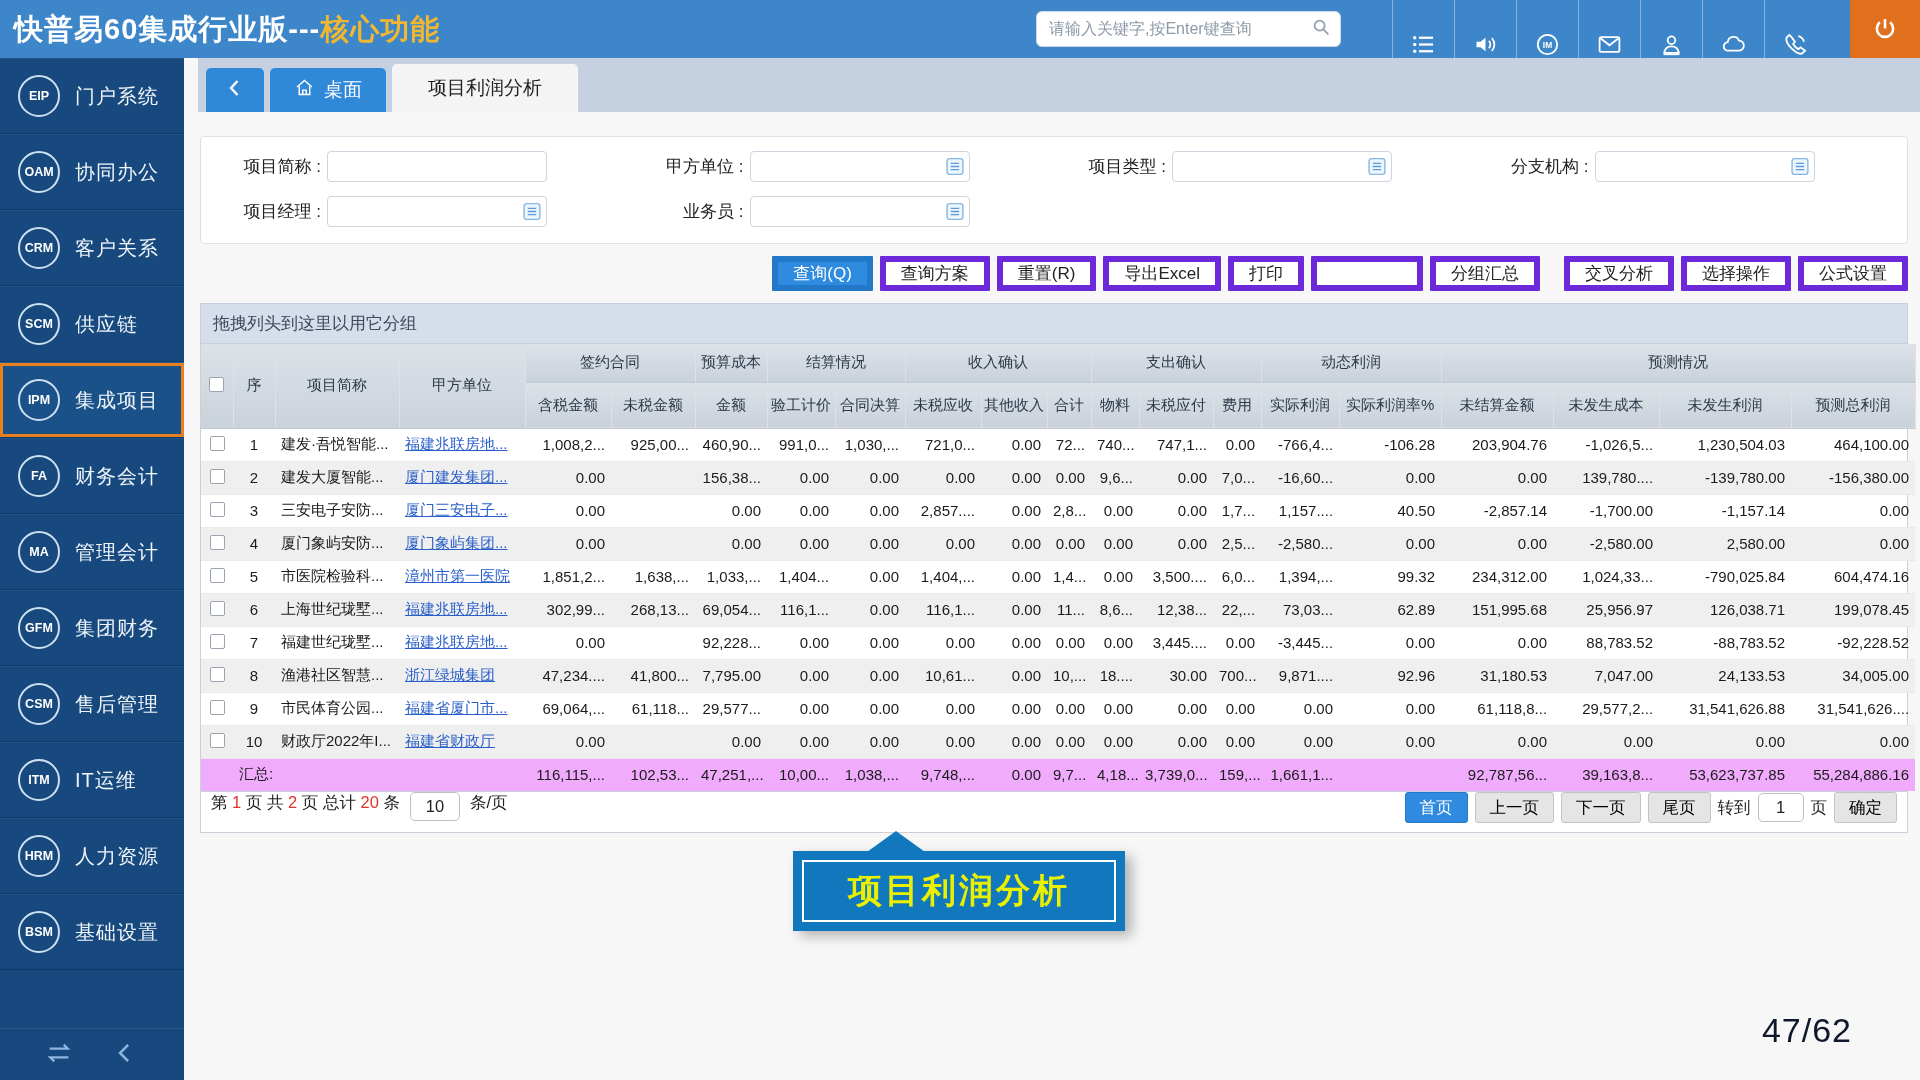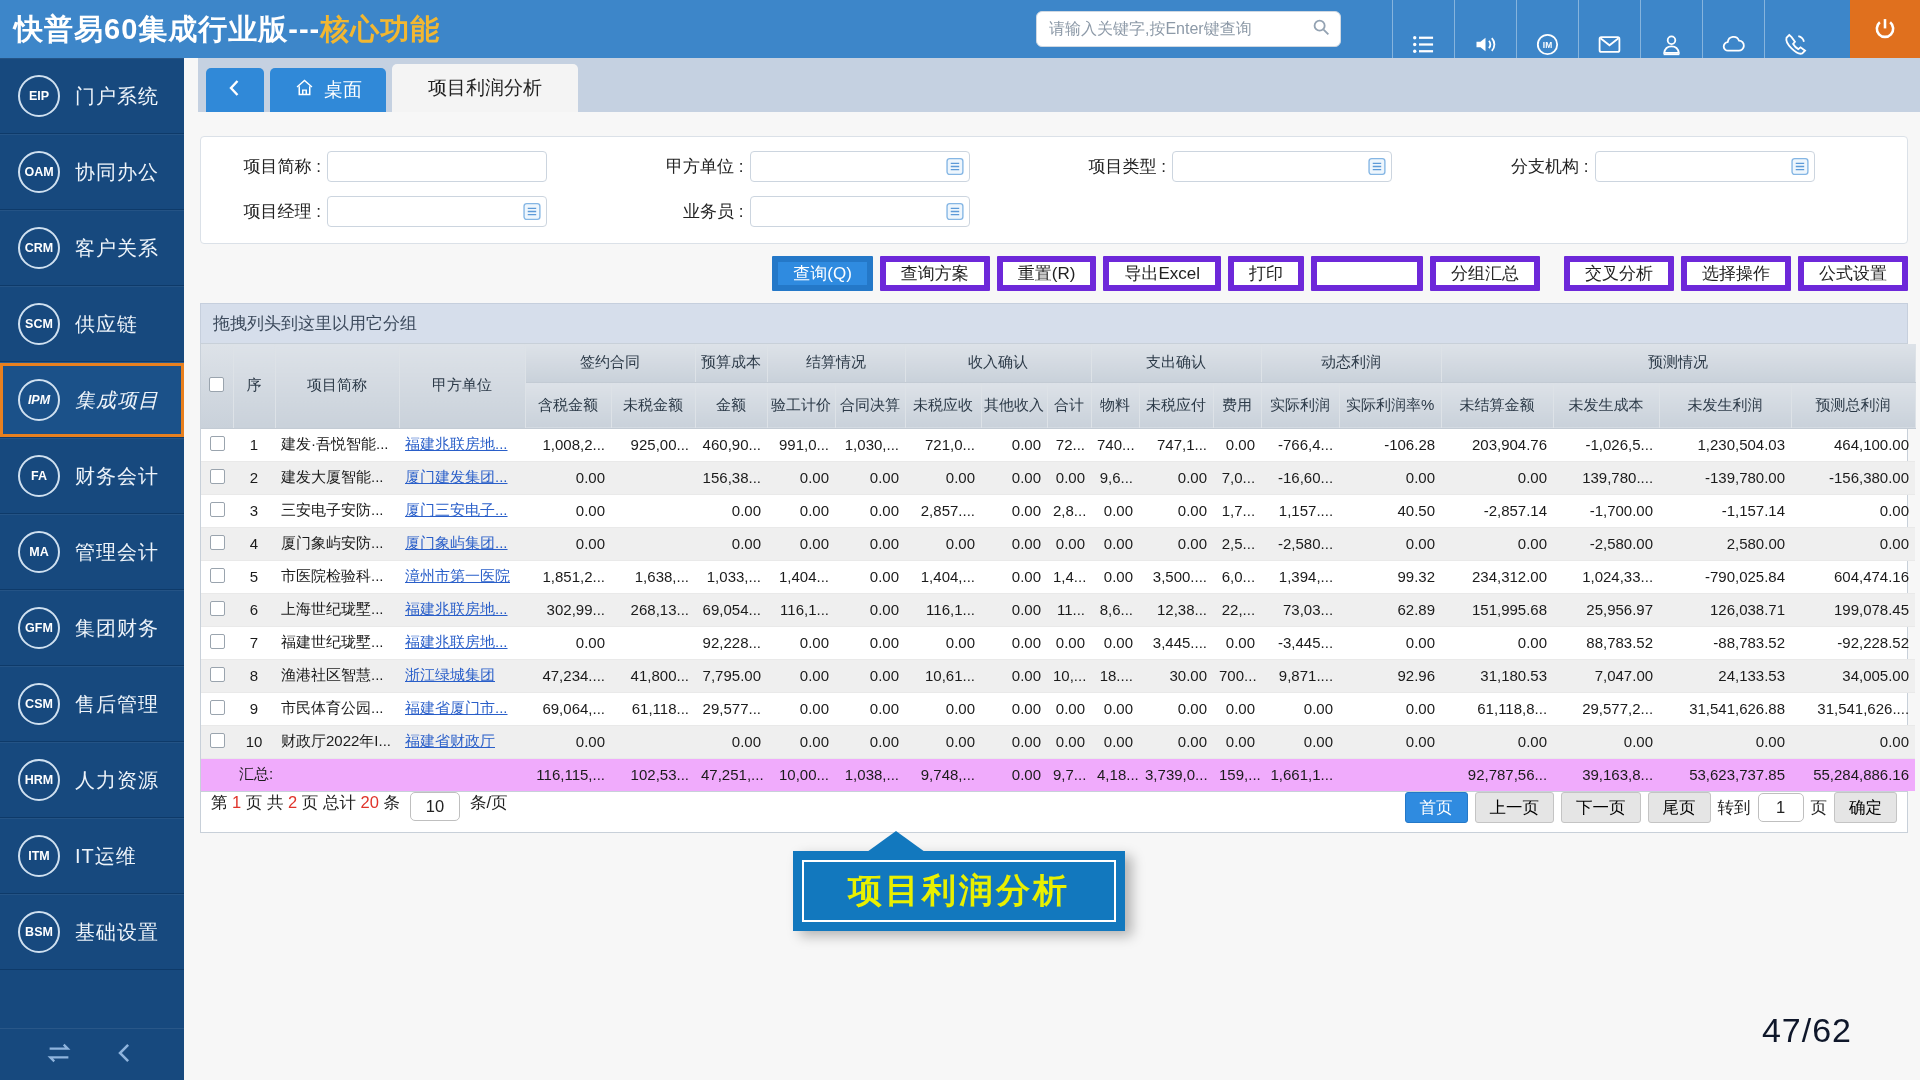--- a/index.html
+++ b/index.html
@@ -20,21 +20,21 @@
     border-left:1px solid rgba(255,255,255,.38); cursor:pointer; }
   .hicon svg { width:27px; height:27px; }
   .power { position:absolute; right:0; top:0; width:70px; height:58px; background:#e0701e;
     display:flex; align-items:center; justify-content:center; cursor:pointer; }
   .power svg { width:28px; height:28px; }
 
   
   .sidebar { position:absolute; top:58px; left:0; bottom:0; width:184px; background:#17497e; z-index:4;text-align:right; }
   .sb-item { height:76px; display:flex; align-items:center; gap:15px; padding-left:18px;
     border-bottom:1px solid #0e3a69; border-top:1px solid rgba(255,255,255,.06); cursor:pointer; }
-  .sb-item.active { box-shadow:inset 0 0 0 3px #e8801f; background:#1b5189;font-style:italic; }
+  .sb-item.active { box-shadow:inset 0 0 0 3px #e8801f; background:#1b5189; }
   .sb-circle { width:42px; height:42px; min-width:42px; border:2px solid #cfe0f0; border-radius:50%;
     display:flex; align-items:center; justify-content:center; font-size:12.5px; font-weight:bold; color:#fff; }
   .sb-label { font-size:20px; color:#eef4fa; letter-spacing:1px; }
   .sb-bottom { position:absolute; bottom:0; left:0; right:0; height:52px; display:flex; align-items:center;
     justify-content:space-around; padding:0 26px; border-top:1px solid rgba(255,255,255,.08); }
   .sb-bottom svg { width:30px; height:30px; cursor:pointer; }
 
   
   .main { position:absolute; left:184px; top:58px; right:0; bottom:0; background:#f7f7f7; padding-left:14px; }
 
@@ -206,26 +206,26 @@
       </div>
       <div class="sb-item">
         <span class="sb-circle">GFM</span>
         <span class="sb-label">集团财务</span>
       </div>
       <div class="sb-item">
         <span class="sb-circle">CSM</span>
         <span class="sb-label">售后管理</span>
       </div>
       <div class="sb-item">
+        <span class="sb-circle">ITM</span>
+        <span class="sb-label">IT运维</span>
+      </div>
+      <div class="sb-item">
         <span class="sb-circle">HRM</span>
         <span class="sb-label">人力资源</span>
-      </div>
-      <div class="sb-item">
-        <span class="sb-circle">ITM</span>
-        <span class="sb-label">IT运维</span>
       </div>
       <div class="sb-item">
         <span class="sb-circle">BSM</span>
         <span class="sb-label">基础设置</span>
       </div>
     </nav>
   <div class="sb-bottom">
     <span><svg viewBox="0 0 24 24" fill="none" stroke="#8fb4dd" stroke-width="1.8">
           <path d="M4.5 8.5H19l-3.2-3.2M19.5 15.5H5l3.2 3.2"></path>
         </svg></span>

